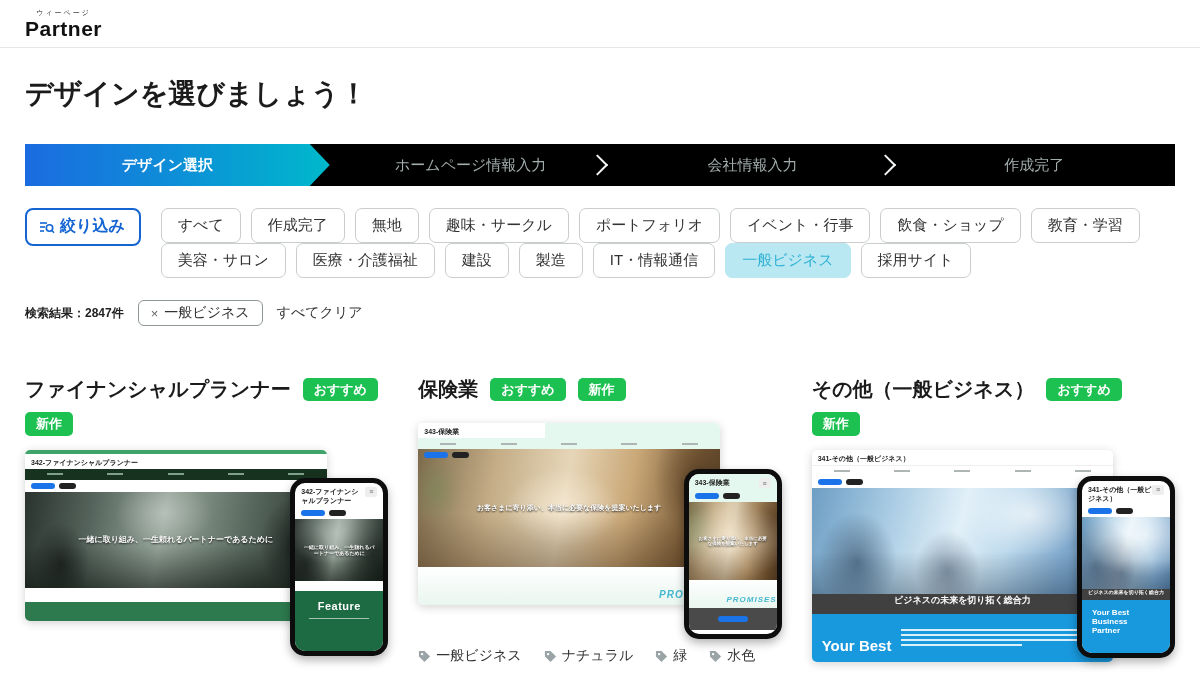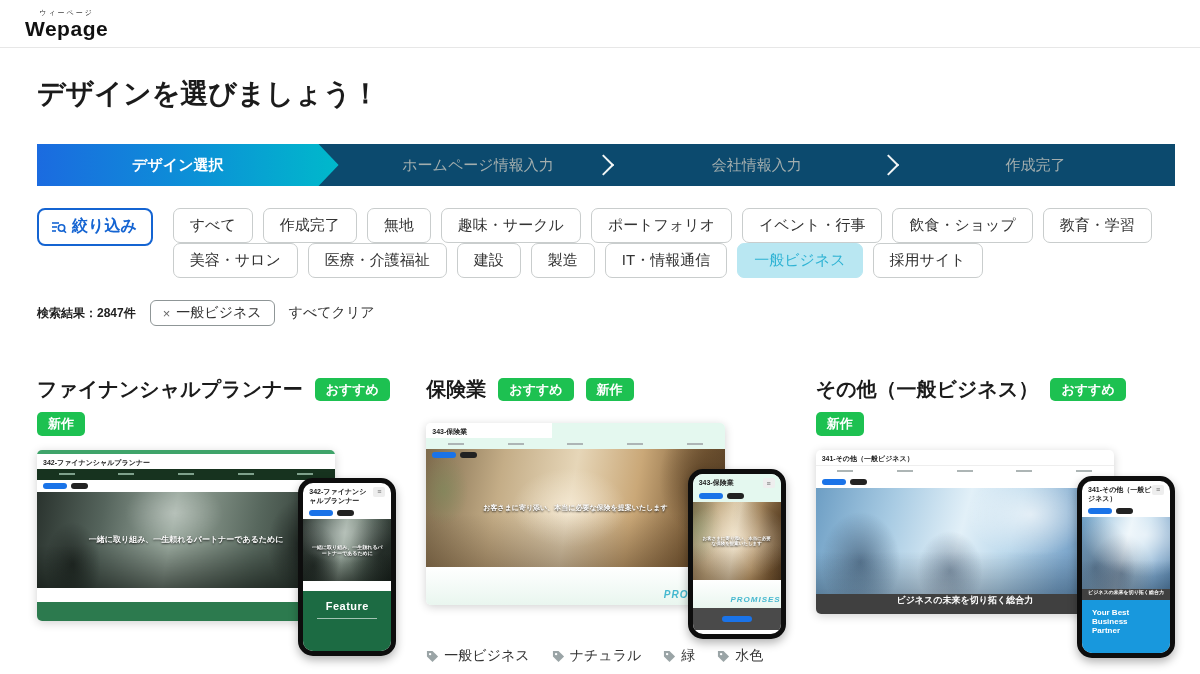--- a/index.html
+++ b/index.html
@@ -5,27 +5,27 @@
   * { margin:0; padding:0; box-sizing:border-box; }
   body { font-family:"Liberation Sans","DejaVu Sans",sans-serif; background:#fff; }
   .screen { width:1200px; height:674px; overflow:hidden; background:#fff; position:relative; }
 
   
   .topbar { height:48px; border-bottom:1px solid #e7e7e7; display:flex; align-items:center; padding:0 25px; }
   .logo { display:inline-block; text-align:center; line-height:1; }
   .logo .furigana { display:block; font-size:7px; letter-spacing:2px; color:#333; margin-bottom:2px; }
   .logo .wordmark { display:block; font-size:21px; font-weight:800; color:#111; letter-spacing:0.5px; }
 
-  .main { padding:0 25px;margin-left:12px; }
+  .main { padding:0 25px; }
 
   
   .page-title { margin-top:27px; font-size:28px; font-weight:800; color:#1b1b1b; }
 
   
-  .steps { position:relative; margin-top:31px; height:42px; background:#0c4a6e; display:flex; }
+  .steps { position:relative; margin-top:31px; height:42px; background:#000000; display:flex; }
   .step { display:flex; align-items:center; justify-content:center; font-size:15px; color:#a3aeae; width:24.5%; }
   .step.active { width:26.5%; color:#fff; font-weight:700;
     background:linear-gradient(90deg,#1b6be0 0%,#0b93d6 55%,#00b9cb 100%);
     clip-path:polygon(0 0, calc(100% - 20px) 0, 100% 50%, calc(100% - 20px) 100%, 0 100%);
     padding-right:20px; }
   .step-chevron { position:absolute; top:50%; width:15px; height:15px;
     border-top:2px solid #f3f6f6; border-right:2px solid #f3f6f6;
     transform:translateY(-50%) rotate(45deg); margin-left:-10px; }
 
   
@@ -133,21 +133,21 @@
   .tag svg { display:block; }
 </style>
 </head>
 <body>
 
 <div class="screen">
 
   <div class="topbar">
     <div class="logo">
       <span class="furigana">ウィーページ</span>
-      <span class="wordmark">Wepage</span>
+      <span class="wordmark">Partner</span>
     </div>
   </div>
 
   <div class="main">
 
     <h1 class="page-title">デザインを選びましょう！</h1>
 
     <div class="steps">
       <div class="step active">デザイン選択</div>
       <div class="step">ホームページ情報入力</div>
@@ -355,20 +355,29 @@
                 <i></i>
               </div>
             <div class="pill-row">
                 <span class="pill-blue"></span>
                 <span class="pill-black"></span>
               </div>
             <div class="hero hero-biz" style="height:106px;"></div>
             <div class="dark-band" style="height:20px;">
               <span style="font-size:9px;font-weight:700;">ビジネスの未来を切り拓く総合力</span>
             </div>
+            <div class="blue-sec" style="height:48px;">
+              <span class="blue-heading" style="font-size:15px;align-self:flex-end;">Your Best</span>
+              <span class="tiny-lines">
+                  <i></i>
+                  <i></i>
+                  <i></i>
+                  <i style="width:60%;"></i>
+                </span>
+            </div>
           </div>
           <div class="phone" style="top:26px;height:182px;">
             <div class="mock-titlebar">
               <span class="mock-sitetitle">341-その他（一般ビジネス）</span>
               <span class="hamburger-box">≡</span>
             </div>
             <div class="pill-row">
                 <span class="pill-blue"></span>
                 <span class="pill-black"></span>
               </div>

